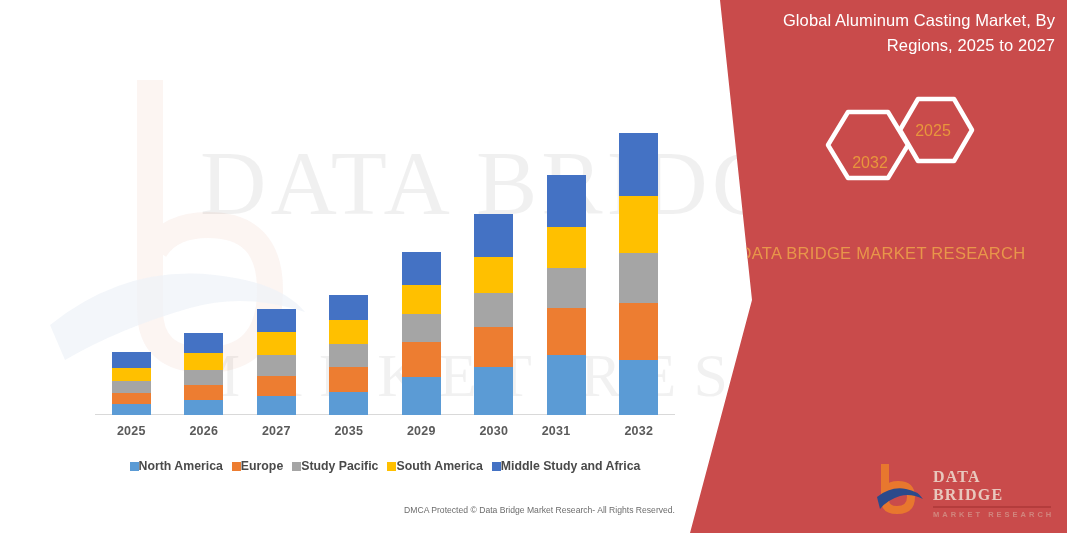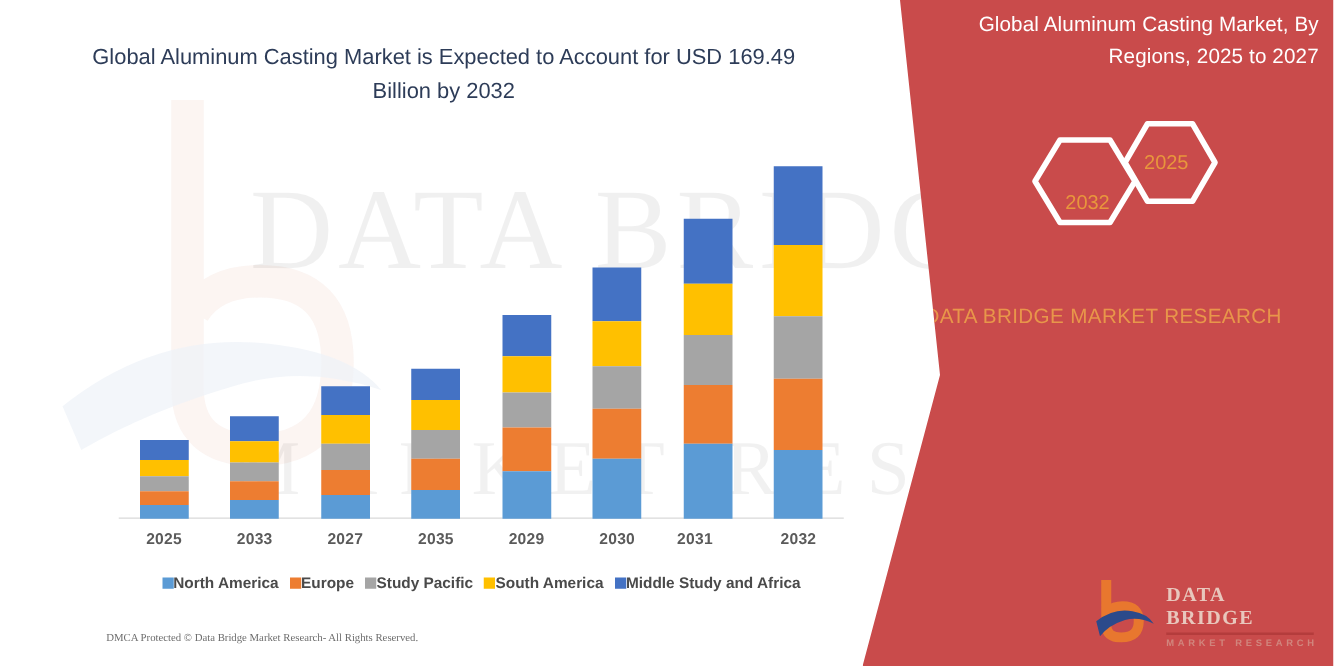--- a/index.html
+++ b/index.html
@@ -198,22 +198,22 @@
   .legend-item { display:flex; align-items:center; gap:0;text-align:right; }
   .legend-swatch { width:9px; height:9px; display:block; }
   .legend-label {
     font-size:12.3px; font-weight:700; color:#4a4a4a; white-space:nowrap;
   }
 
   
   #footer {
     position:absolute;
     left:85px; top:505px; width:590px;
-    display:flex; justify-content:space-between;
-    font-family:Liberation Serif, serif;
+    display:flex; justify-content:flex-end;
+    font-family:Liberation Sans, sans-serif;
     font-size:8.6px;
     color:#6d6d6d;
     z-index:2;
   }
   #footer span { white-space:nowrap; }
 </style>
 </head>
 <body>
 
 <div id="infographic">
@@ -222,21 +222,20 @@
 
     <div id="watermark">
       <svg id="wm-mark" viewBox="0 0 300 340">
         <path d="M120 20 L120 250 Q120 300 175 300 Q240 300 240 230 Q240 165 178 165 Q140 165 125 190" fill="none" stroke="#f2d9cf" stroke-width="26" opacity="0.55"></path>
         <path d="M20 265 Q95 205 185 215 Q250 222 275 252 Q215 232 160 248 Q90 268 35 300 Z" fill="#dfe7f2" opacity="0.75"></path>
       </svg>
       <div class="wm-line1">DATA BRIDGE</div>
       <div class="wm-line2">MARKET RESEARCH</div>
     </div>
 
-    <div id="chart-title">Global Aluminum Casting Market is Expected to Account for USD 169.49 Billion by 2032</div>
 
     <div id="plot">
       <div id="axis-line"></div>
     <div class="bar-group" style="left: 0.25px;">
           <div class="bar-stack">
             <div class="seg" title="North America 2025: 11" style="height: 11px; background: rgb(91, 155, 213);"></div>
             <div class="seg" title="Europe 2025: 11" style="height: 11px; background: rgb(237, 125, 49);"></div>
             <div class="seg" title="Asia Pacific 2025: 12" style="height: 12px; background: rgb(165, 165, 165);"></div>
             <div class="seg" title="South America 2025: 13" style="height: 13px; background: rgb(255, 192, 0);"></div>
             <div class="seg" title="Middle East and Africa 2025: 16" style="height: 16px; background: rgb(68, 114, 196);"></div>
@@ -302,21 +301,21 @@
             <div class="seg" title="Europe 2032: 57" style="height: 57px; background: rgb(237, 125, 49);"></div>
             <div class="seg" title="Asia Pacific 2032: 50" style="height: 50px; background: rgb(165, 165, 165);"></div>
             <div class="seg" title="South America 2032: 57" style="height: 57px; background: rgb(255, 192, 0);"></div>
             <div class="seg" title="Middle East and Africa 2032: 63" style="height: 63px; background: rgb(68, 114, 196);"></div>
           </div>
         </div>
       </div>
 
     <div id="x-labels">
         <div class="x-label" style="left: 0.25px;">2025</div>
-        <div class="x-label" style="left: 72.75px;">2033</div>
+        <div class="x-label" style="left: 72.75px;">2026</div>
         <div class="x-label" style="left: 145.25px;">2027</div>
         <div class="x-label" style="left: 217.75px;">2035</div>
         <div class="x-label" style="left: 290.25px;">2029</div>
         <div class="x-label" style="left: 362.75px;">2030</div>
         <div class="x-label" style="left: 425px;">2031</div>
         <div class="x-label" style="left: 507.75px;">2032</div>
       </div>
 
     <div id="legend">
         <div class="legend-item">

